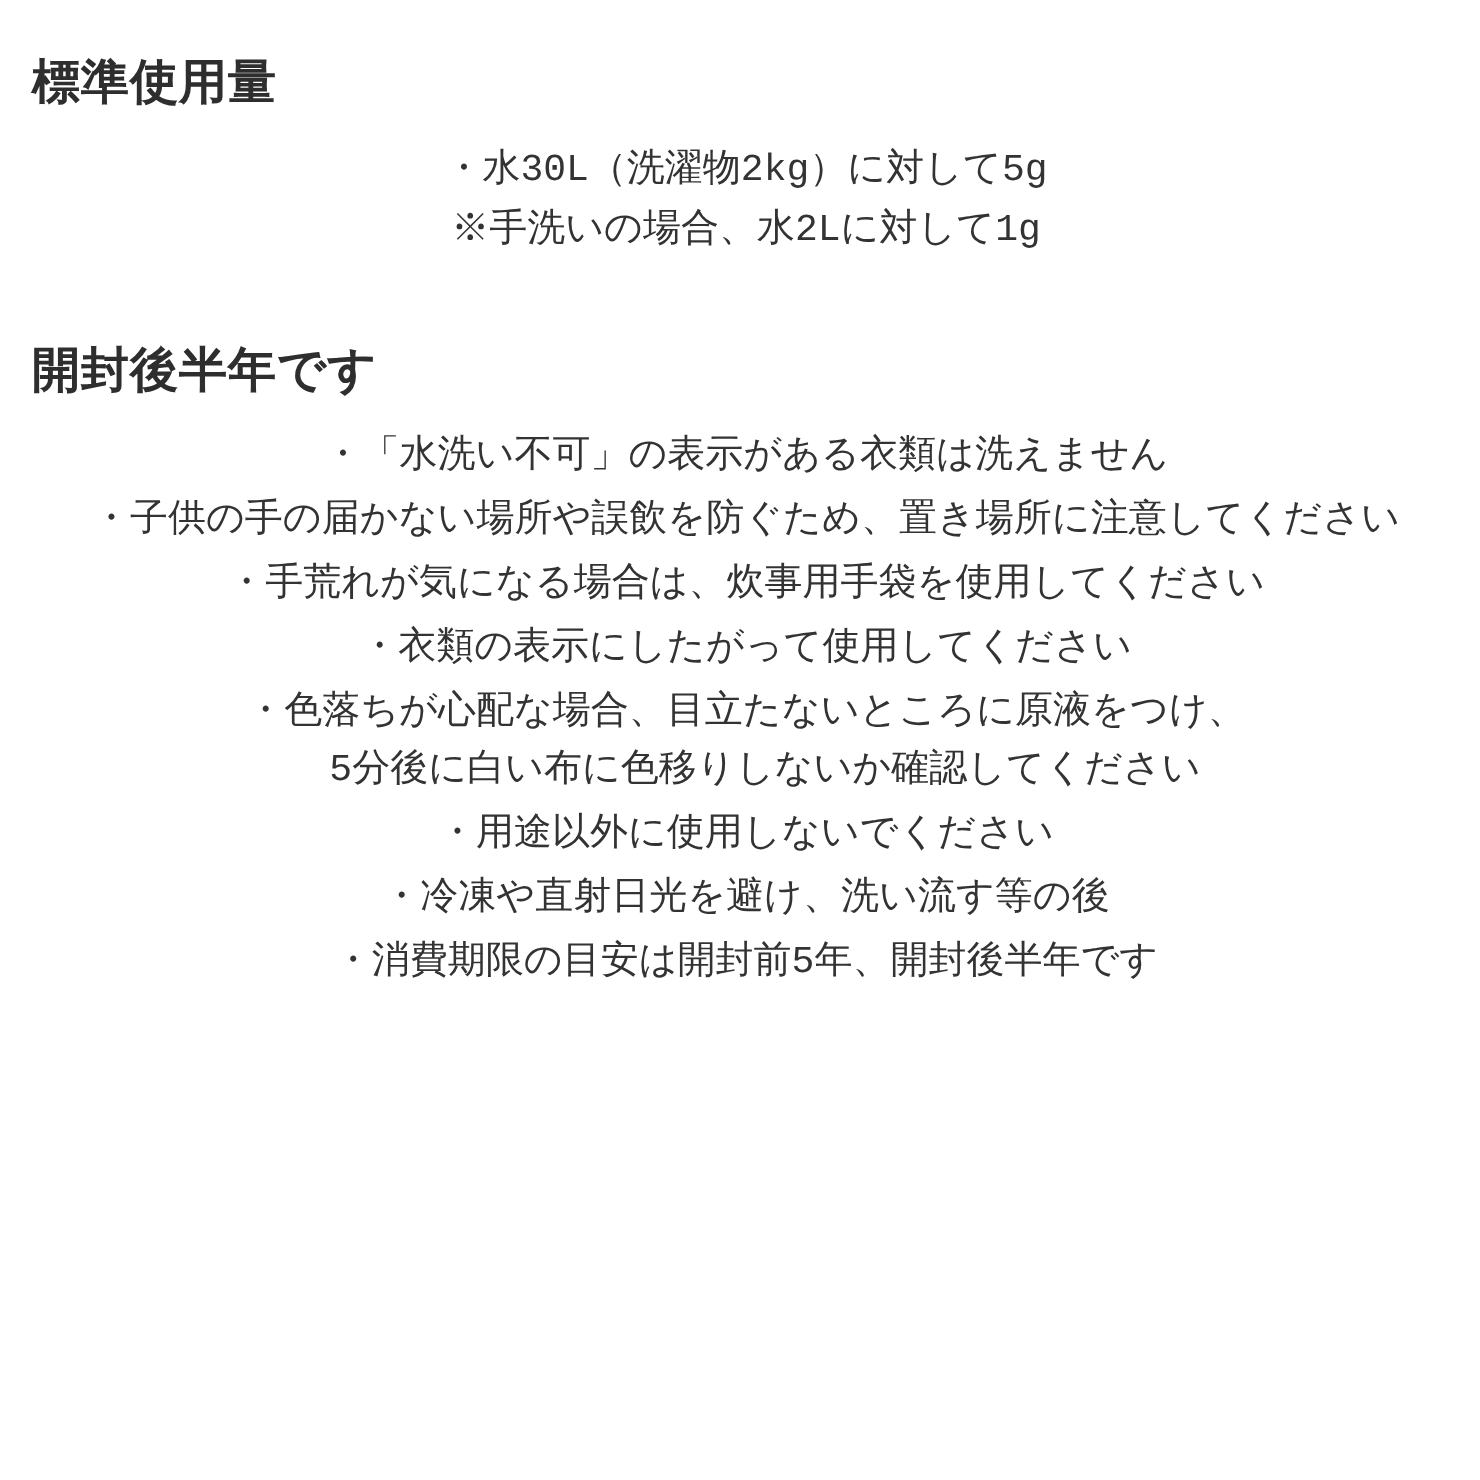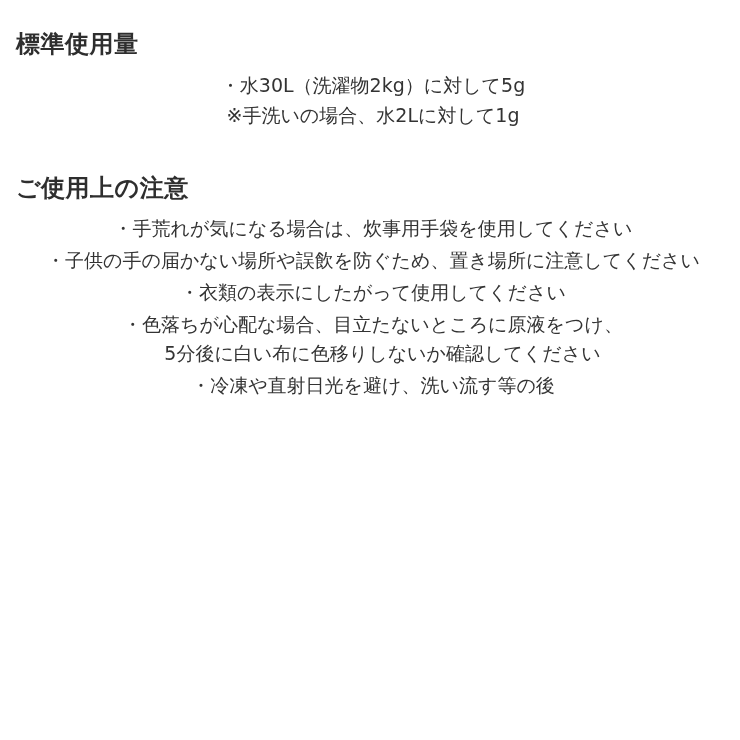--- a/index.html
+++ b/index.html
@@ -12,20 +12,21 @@
     height: 740px;
     overflow: hidden;
     font-family: "DejaVu Sans", "Liberation Sans", sans-serif;
     color: #333333;
   }
   .page {
     box-sizing: border-box;
     width: 740px;
     height: 520px;
     padding: 32px 10px 11px 16px;
+    font-family: Liberation Mono, monospace;
   }
   .section-heading {
     margin: 0;
     font-size: 24px;
     line-height: 24px;
     font-weight: 600;
     color: #2e2e2e;
     letter-spacing: 0.5px;
   }
   ul.item-list {
@@ -62,24 +63,27 @@
 
   <section class="section-usage">
     <h2 class="section-heading">標準使用量</h2>
     <ul class="item-list">
       <li><span class="marker">・</span><span class="item-text">水30L（洗濯物2kg）に対して5g</span></li>
       <li><span class="marker">※</span><span class="item-text">手洗いの場合、水2Lに対して1g</span></li>
     </ul>
   </section>
 
   <section class="section-precautions">
-    <h2 class="section-heading">ご使用上の注意</h2>
+    <h2 class="section-heading">開封後半年です</h2>
     <ul class="item-list">
+      <li><span class="marker">・</span><span class="item-text">「水洗い不可」の表示がある衣類は洗えません</span></li>
+      <li><span class="marker">・</span><span class="item-text">子供の手の届かない場所や誤飲を防ぐため、置き場所に注意してください</span></li>
       <li><span class="marker">・</span><span class="item-text">手荒れが気になる場合は、炊事用手袋を使用してください</span></li>
-      <li><span class="marker">・</span><span class="item-text">子供の手の届かない場所や誤飲を防ぐため、置き場所に注意してください</span></li>
       <li><span class="marker">・</span><span class="item-text">衣類の表示にしたがって使用してください</span></li>
       <li><span class="marker">・</span><span class="item-text">色落ちが心配な場合、目立たないところに原液をつけ、
 5分後に白い布に色移りしないか確認してください</span></li>
+      <li><span class="marker">・</span><span class="item-text">用途以外に使用しないでください</span></li>
       <li><span class="marker">・</span><span class="item-text">冷凍や直射日光を避け、洗い流す等の後</span></li>
+      <li><span class="marker">・</span><span class="item-text">消費期限の目安は開封前5年、開封後半年です</span></li>
     </ul>
   </section>
 
 </div>
 
 </body></html>

